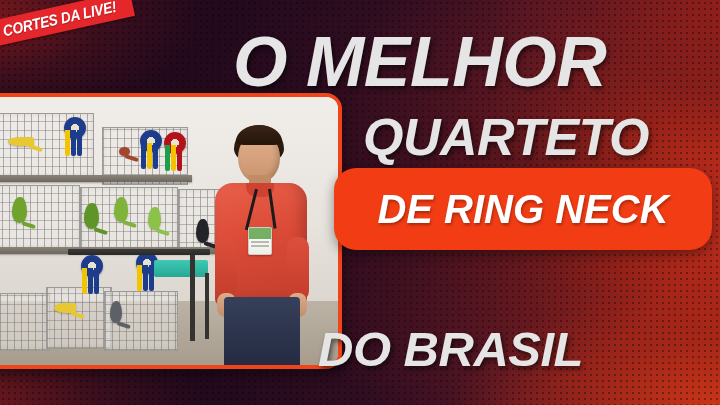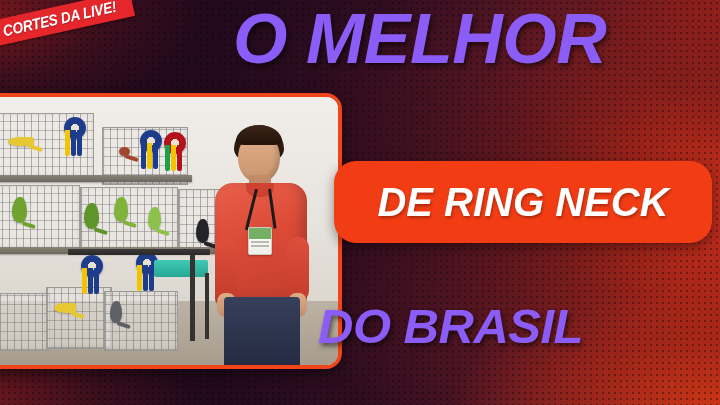--- a/index.html
+++ b/index.html
@@ -217,27 +217,28 @@
     box-shadow: 0 1px 2px rgba(0,0,0,0.25);
     overflow: hidden;
   }
   .badge-card .bc-top { height: 42%; background: #5DA24A; opacity: .85;}
   .badge-card .bc-line { height: 2px; margin: 2px 2px 0; background: #b9b9b2; }
 
   
   .headline {
     position: absolute;
     z-index: 35;
-    color: #8b5cf6;
+    color: #e5e5e5;
     font-weight: bold;
     font-style: italic;
     letter-spacing: -0.5px;
     white-space: nowrap;
     text-shadow: 2px 3px 5px rgba(0,0,0,0.55);
     line-height: 1;
+    margin-top: 23px;
   }
   .line-melhor {
     left: 233px;
     top: 4px;
     font-size: 70px;
   }
   .line-quarteto {
     left: 363px;
     top: 88px;
     font-size: 52px;
@@ -245,21 +246,21 @@
   .line-brasil {
     left: 318px;
     top: 302px;
     font-size: 49px;
   }
 
   
   .pill {
     position: absolute;
     left: 334px;
-    top: 161px;
+    top: 168px;
     width: 378px;
     height: 82px;
     background: #F23C14;
     border-radius: 22px;
     box-shadow: 0 4px 12px rgba(0,0,0,0.4);
     z-index: 36;
     display: flex;
     align-items: center;
     justify-content: center;
   }
@@ -377,20 +378,21 @@
         <div class="bc-line"></div>
       </div>
     </div>
   </div>
 
   <div class="live-badge">
     <span class="live-badge-text">CORTES DA LIVE!</span>
   </div>
 
   <div class="headline line-melhor">O  MELHOR</div>
+  <div class="headline line-quarteto">QUARTETO</div>
 
   <div class="pill">
     <span class="pill-text">DE  RING NECK</span>
   </div>
 
   <div class="headline line-brasil">DO BRASIL</div>
 
 </div>
 
 </body></html>

